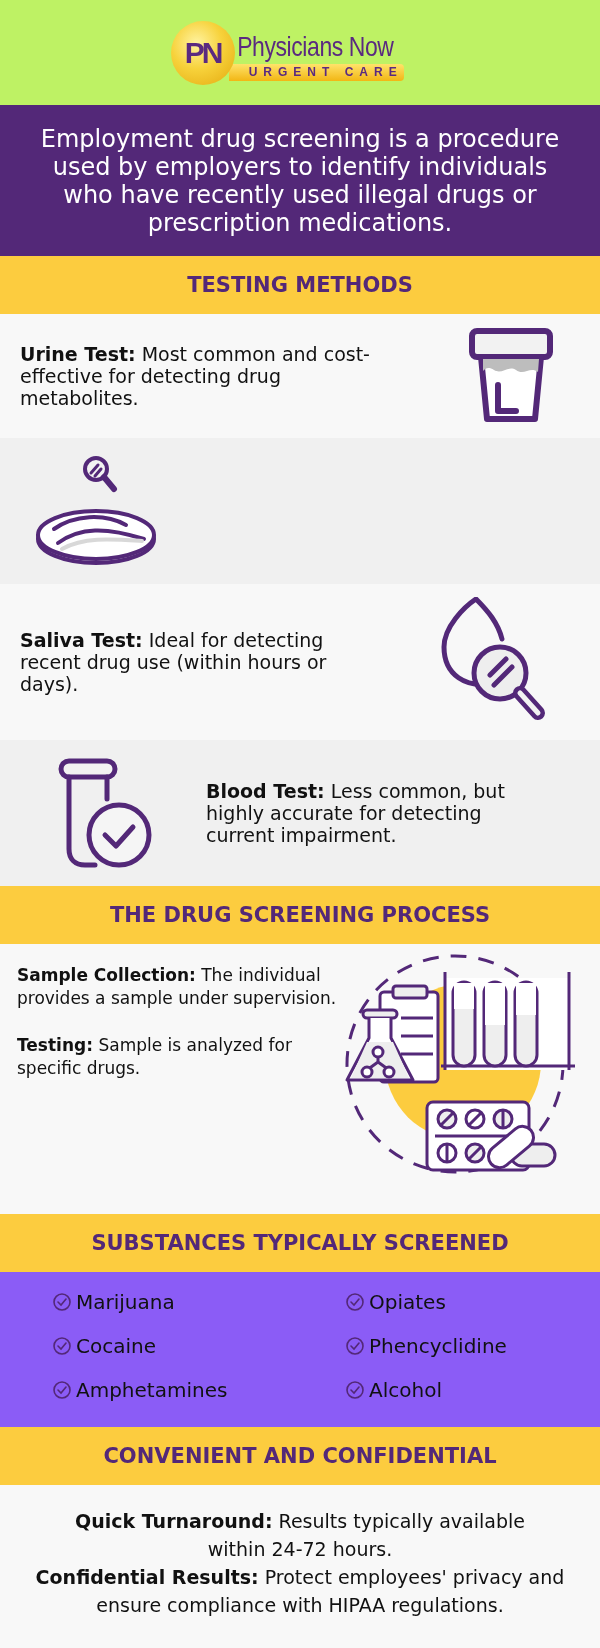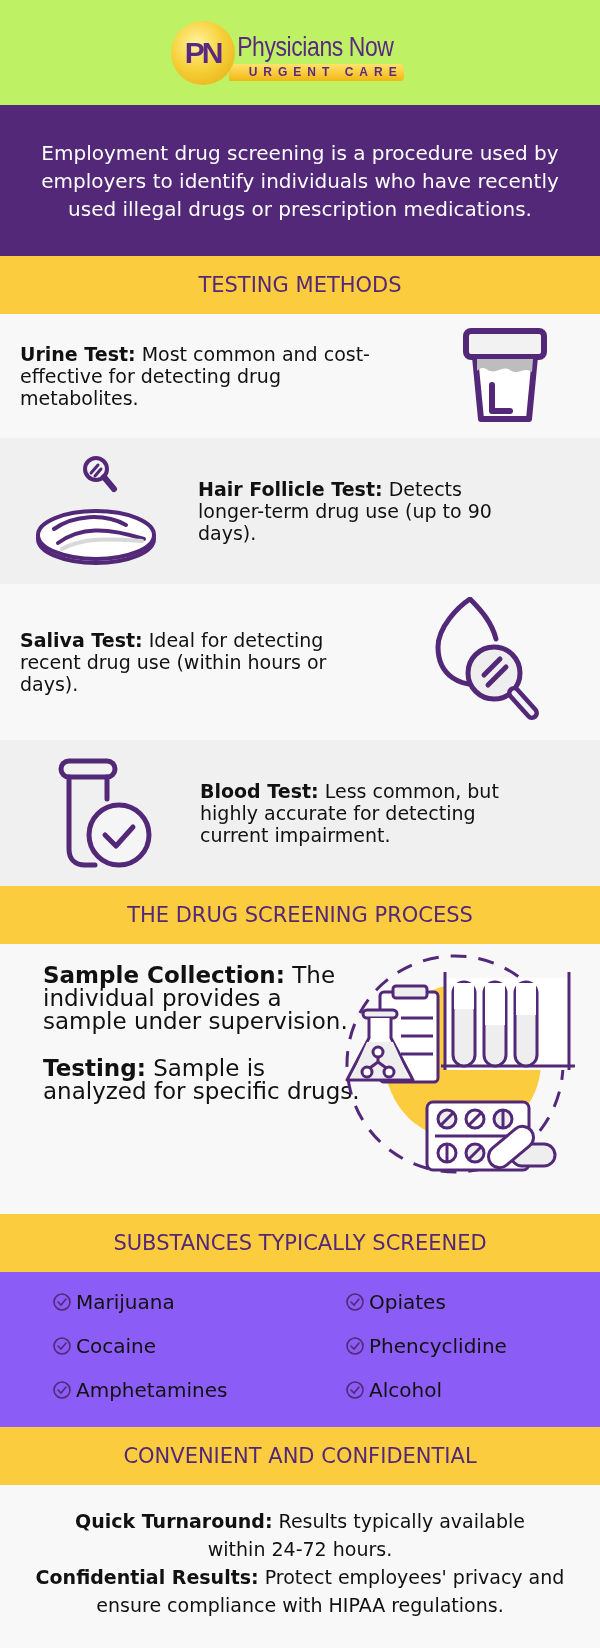--- a/index.html
+++ b/index.html
@@ -20,33 +20,33 @@
     font-family: "Liberation Sans", sans-serif; font-size: 28px; color: #5a2a80;
     transform: scaleX(0.82); transform-origin: left; padding-left: 10px; line-height: 1; white-space: nowrap; letter-spacing: -0.5px;
   }
   .logo-tag {
     margin-top: 3px; background: linear-gradient(#ffe36a, #f2b614); height: 17px; width: 175px;
     border-radius: 0 4px 4px 0; font-family: "Liberation Sans", sans-serif; font-weight: bold;
     font-size: 12px; letter-spacing: 6px; color: #5a2a80; display: flex; align-items: center; padding-left: 20px;
   }
 
   .intro { background: #532878; color: #ffffff; text-align: center; height: 151px; display: flex; align-items: center; justify-content: center; padding: 0 26px; }
-  .intro p { font-size: 20px; line-height: 28px; }
-
-  .banner { background: #fccc3f; color: #532878; font-weight: normal; text-align: center; font-size: 21px; display: flex; align-items: center; justify-content: center; }
-
-  .method { display: flex; align-items: center; padding: 4px 20px; }
+  .intro p { font-size: 24px; line-height: 28px; }
+
+  .banner { background: #fccc3f; color: #532878; font-weight: bold; text-align: center; font-size: 21px; display: flex; align-items: center; justify-content: center; }
+
+  .method { display: flex; align-items: center; padding: 4px 20px; gap: 6px; }
   .method.light { background: #f8f8f8; }
   .method.grey { background: #f0f0f0; }
   .method .text { font-size: 19px; line-height: 22px; }
   .method .text b { font-weight: bold; }
   .icon-box { display: flex; align-items: center; justify-content: center; }
 
   .process { background: #f8f8f8; height: 270px; position: relative; }
-  .process .steps { position: absolute; left: 17px; top: 20px; width: 320px; font-size: 23px; line-height: 23px; margin-left: 26px; }
+  .process .steps { position: absolute; left: 17px; top: 20px; width: 320px; font-size: 17px; line-height: 23px; }
   .process .steps .step { margin-bottom: 24px; }
 
   .subs { background: #8b5cf6; height: 155px; position: relative; }
   .sub-item { position: absolute; display: flex; align-items: center; font-size: 20px; }
   .sub-item svg { margin-right: 4px; }
 
   .conv { background: #f8f8f8; height: 164px; text-align: center; font-size: 19px; line-height: 28px; padding-top: 22px; }
   .conv b { font-weight: bold; }
 </style>
 </head>
@@ -88,24 +88,20 @@
     <svg width="128" height="116" viewBox="0 0 128 116">
       <circle cx="62" cy="16" r="11" fill="#f2f2f2" stroke="#532878" stroke-width="4"></circle>
       <path d="M57 20 L64 12 M61 23 L67 16" stroke="#532878" stroke-width="3" stroke-linecap="round"></path>
       <path d="M70 24 L80 36" stroke="#532878" stroke-width="6" stroke-linecap="round"></path>
       <ellipse cx="62" cy="86" rx="58" ry="24" fill="#f2f2f2" stroke="#532878" stroke-width="4"></ellipse>
       <ellipse cx="62" cy="82" rx="58" ry="24" fill="#ffffff" stroke="#532878" stroke-width="4"></ellipse>
       <path d="M20 76 C40 62 70 60 92 72 M24 90 C46 74 72 74 110 86" fill="none" stroke="#532878" stroke-width="4" stroke-linecap="round"></path>
       <path d="M28 96 C50 84 76 86 108 88" fill="none" stroke="#d8d8d8" stroke-width="4" stroke-linecap="round"></path>
     </svg>
   </div>
-  <div class="text" style="margin-left:30px;width:330px">
-    <b>Hair Follicle Test:</b>
-    <span>Detects longer-term drug use (up to 90 days).</span>
-  </div>
 </div>
 
 <div class="method light" style="height:156px">
   <div class="text" style="width:340px">
     <b>Saliva Test:</b>
     <span>Ideal for detecting recent drug use (within hours or days).</span>
   </div>
   <div class="icon-box" style="margin-left:60px;width:130px">
     <svg width="110" height="130" viewBox="0 0 110 130">
       <path d="M58 86 C30 92 8 78 8 50 C8 30 28 10 40 2 C52 14 62 26 66 42" fill="none" stroke="#532878" stroke-width="5" stroke-linecap="round"></path>

